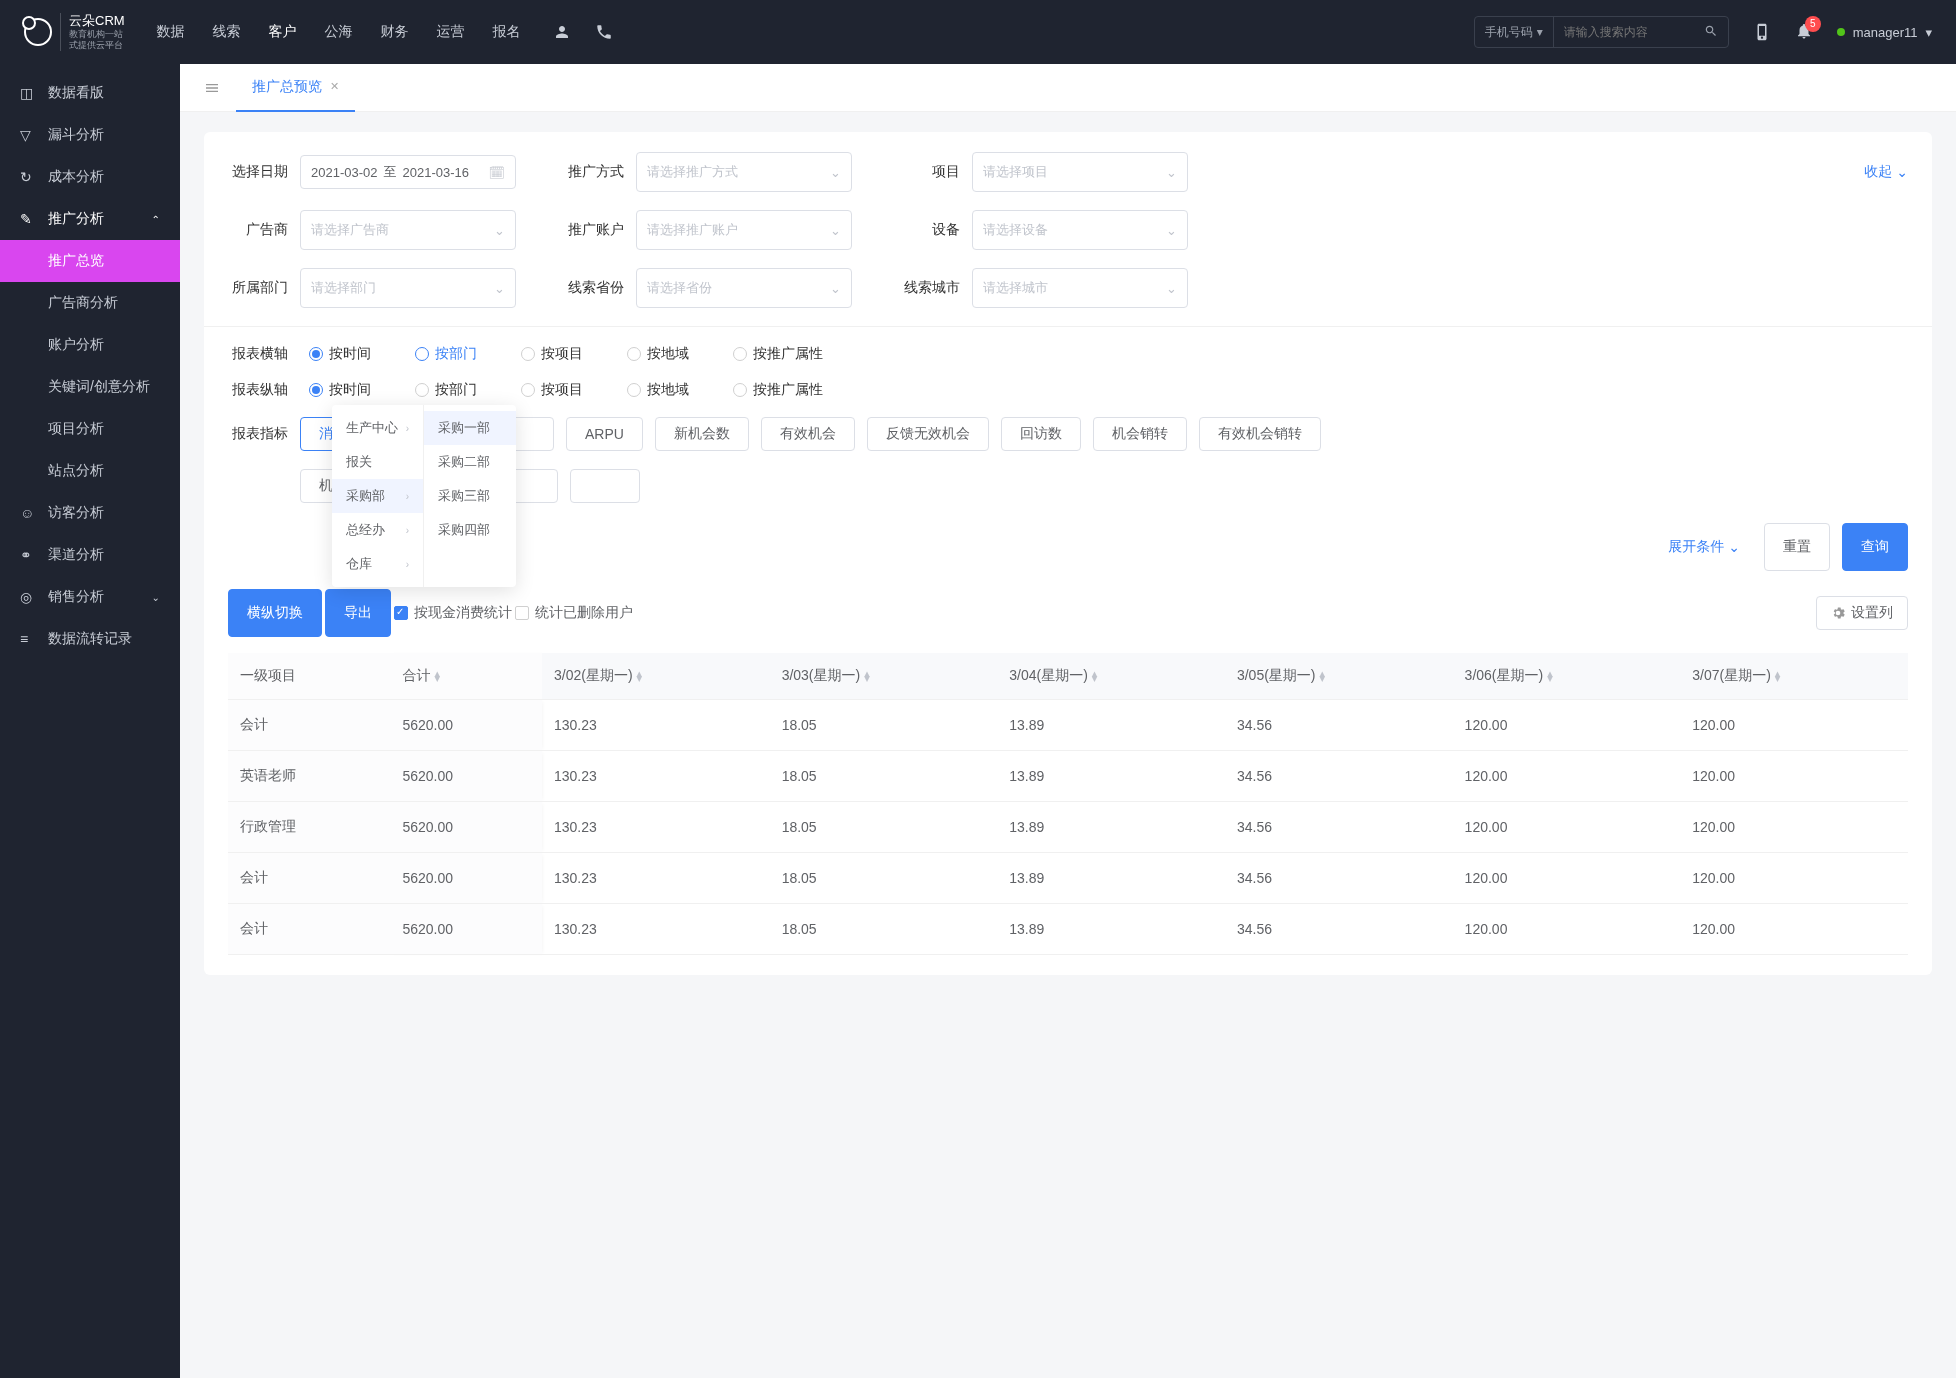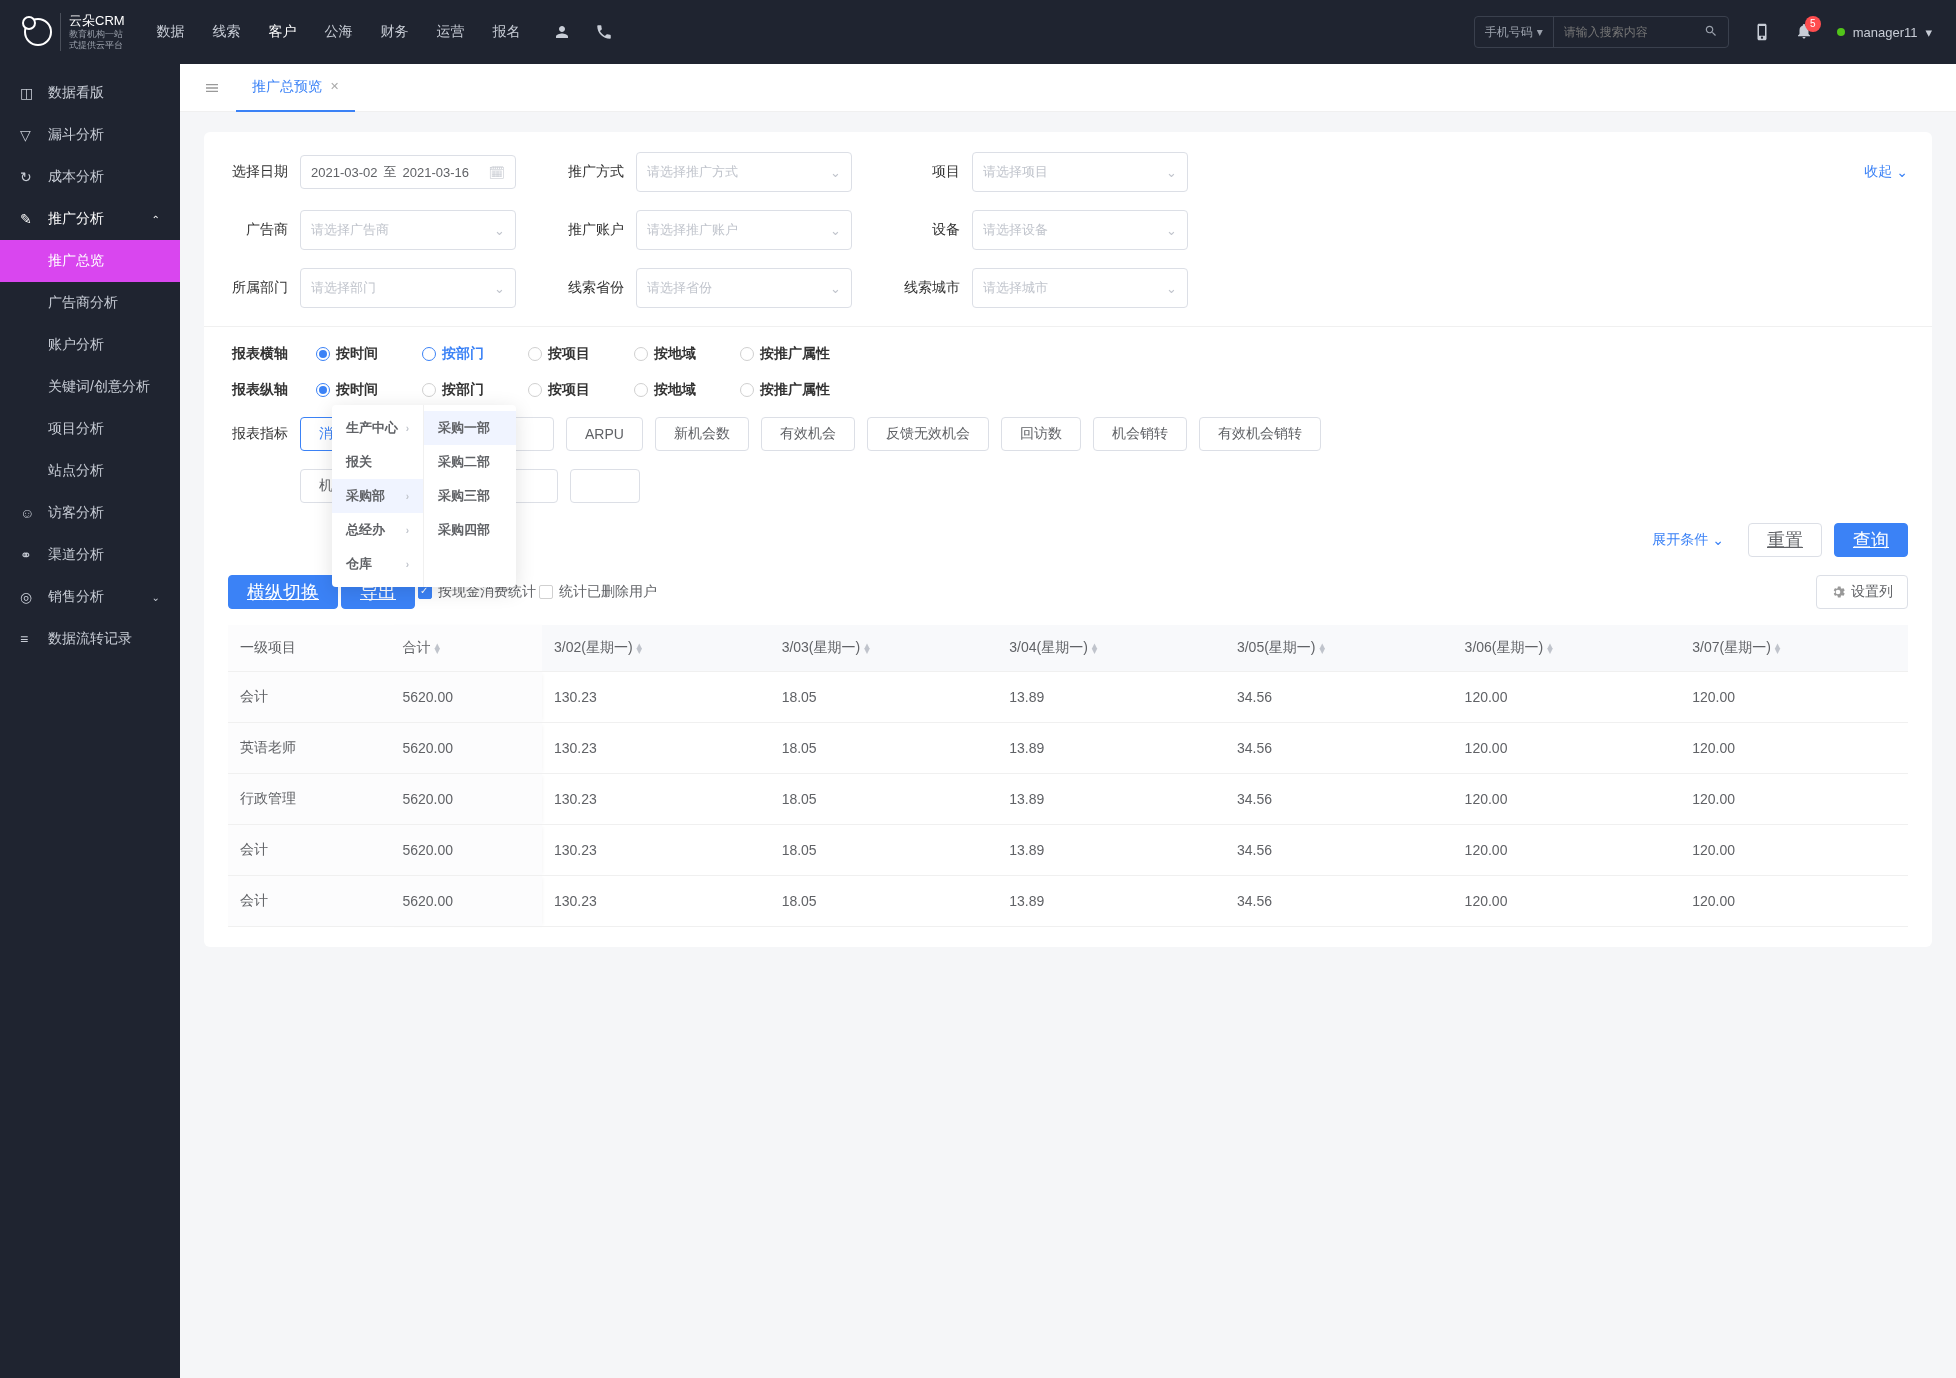--- a/index.html
+++ b/index.html
@@ -44,41 +44,41 @@
 .content { padding:20px 24px; }
 .card { background:#fff; border-radius:6px; padding:20px 24px; }
 .filter-row { display:flex; gap:48px; margin-bottom:18px; align-items:center; position:relative; }
 .filter-field { display:flex; align-items:center; gap:12px; }
 .filter-label { width:60px; text-align:right; color:#333; font-size:14px; flex-shrink:0; }
 .date-input { width:216px; height:34px; border:1px solid #dcdfe6; border-radius:4px; display:flex; align-items:center; padding:0 10px; font-size:13px; color:#606266; gap:6px; cursor:pointer; }
 .date-input .cal-icon { margin-left:auto; color:#c0c4cc; }
 .sel-input { width:216px; height:40px; border:1px solid #dcdfe6; border-radius:4px; display:flex; align-items:center; padding:0 10px; font-size:13px; color:#c0c4cc; cursor:pointer; justify-content:space-between; }
 .collapse-link { color:#3b82f6; font-size:14px; cursor:pointer; display:flex; align-items:center; gap:4px; margin-left:auto; }
 .hr { height:1px; background:#f0f0f0; margin:18px -24px; }
-.radio-row { display:flex; gap:28px; margin-bottom:18px; position:relative;font-weight:bold; }
+.radio-row { display:flex; gap:21px; margin-bottom:18px; position:relative; }
 .radio-label { width:60px; text-align:right; color:#333; font-size:14px; }
 .radio-opt { display:flex; align-items:center; gap:6px; cursor:pointer; font-size:14px; color:#333; }
 .radio-opt .radio { width:14px; height:14px; border:1px solid #d0d0d0; border-radius:50%; position:relative; }
 .radio-opt.checked .radio { border-color:#3b82f6; }
 .radio-opt.checked .radio::after { content:""; position:absolute; top:2px; left:2px; width:8px; height:8px; background:#3b82f6; border-radius:50%; }
 .radio-opt.highlight { color:#3b82f6; }
 .radio-opt.highlight .radio { border-color:#3b82f6; }
 .cascade-pop { position:absolute; top:24px; left:104px; display:flex; background:#fff; box-shadow:0 4px 20px rgba(0,0,0,0.12); border-radius:4px; z-index:100; }
 .cascade-col { width:92px; padding:6px 0; border-right:1px solid #f0f0f0; }
 .cascade-col:last-child { border-right:none; }
 .cascade-item { padding:8px 14px; font-size:13px; color:#606266; cursor:pointer; display:flex; align-items:center; justify-content:space-between; }
 .cascade-item:hover, .cascade-item.hover { background:#f0f4ff; }
 .cascade-item .arr { font-size:10px; color:#c0c4cc; }
 .metric-row { display:flex; align-items:center; gap:12px; margin-bottom:18px; flex-wrap:wrap; }
 .metric-label { width:60px; text-align:right; color:#333; font-size:14px; }
 .metric-btn { height:34px; padding:0 18px; border:1px solid #dcdfe6; border-radius:4px; background:#fff; font-size:14px; color:#606266; cursor:pointer; display:flex; align-items:center; }
 .metric-btn.active { border-color:#3b82f6; color:#3b82f6; }
 .action-row { display:flex; align-items:center; gap:12px; justify-content:flex-end; margin-top:20px; }
 .link-btn { color:#3b82f6; cursor:pointer; display:flex; align-items:center; gap:4px; margin-right:12px; font-size:14px; }
-.btn { height:34px; padding:0 18px; border-radius:4px; font-size:18px; cursor:pointer; border:1px solid #dcdfe6; background:#fff; color:#606266; display:flex; align-items:center;text-decoration:underline; }
+.btn { height:48px; padding:0 18px; border-radius:4px; font-size:14px; cursor:pointer; border:1px solid #dcdfe6; background:#fff; color:#606266; display:flex; align-items:center; }
 .btn.primary { background:#3b82f6; border-color:#3b82f6; color:#fff; }
 .toolbar-row { display:flex; align-items:center; gap:3px; margin-top:18px; margin-bottom:16px; }
 .checkbox-wrap { display:flex; align-items:center; gap:6px; cursor:pointer; font-size:14px; color:#606266; }
 .checkbox { width:14px; height:14px; border:1px solid #d0d0d0; border-radius:2px; position:relative; }
 .checkbox.checked { background:#3b82f6; border-color:#3b82f6; }
 .checkbox.checked::after { content:"✓"; color:#fff; font-size:10px; position:absolute; top:-1px; left:1px; }
 .cols-btn { margin-left:auto; height:34px; padding:0 14px; border:1px solid #dcdfe6; border-radius:4px; background:#fff; display:flex; align-items:center; gap:6px; cursor:pointer; color:#606266; font-size:14px;justify-content:flex-end; }
 .data-table { width:100%; border-collapse:collapse; }
 .data-table th { background:#f8f9fb; padding:14px 12px; text-align:left; font-weight:500; color:#606266; font-size:14px; border-bottom:1px solid #f0f0f0; }
 .data-table th .sort { color:#c0c4cc; font-size:11px; margin-left:4px; cursor:pointer; display:inline-flex; flex-direction:column; line-height:5px; vertical-align:middle; }

